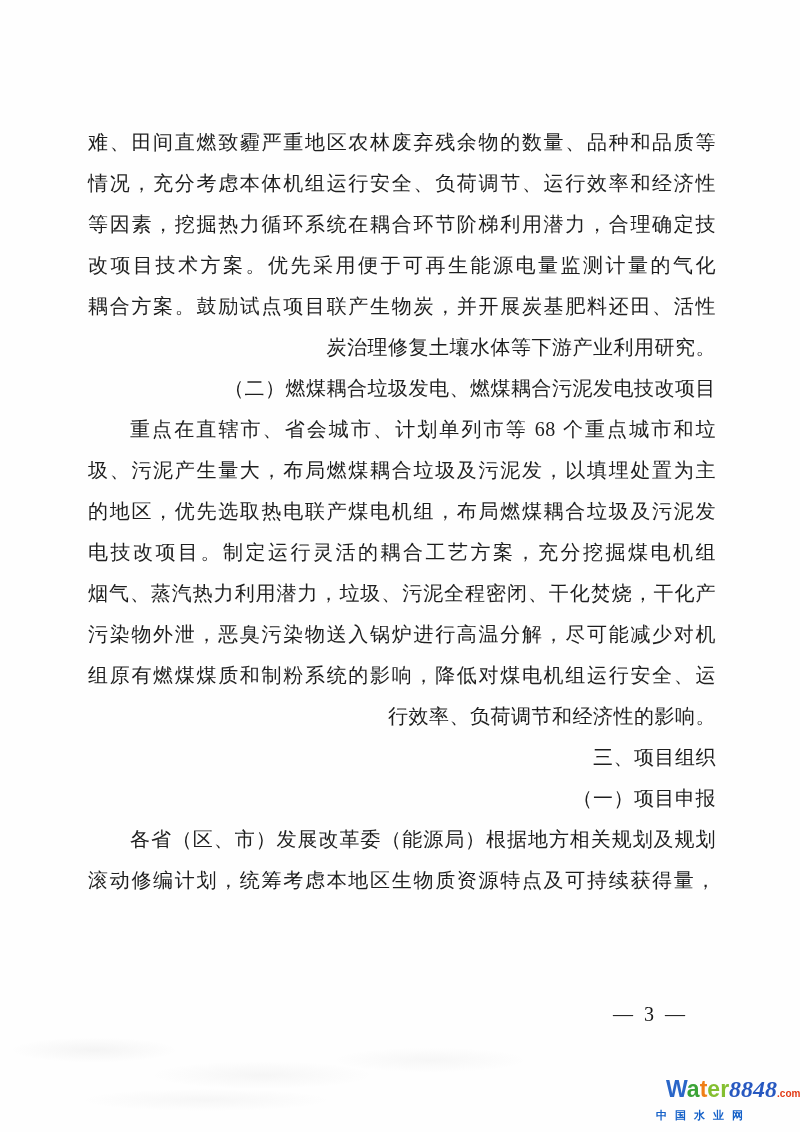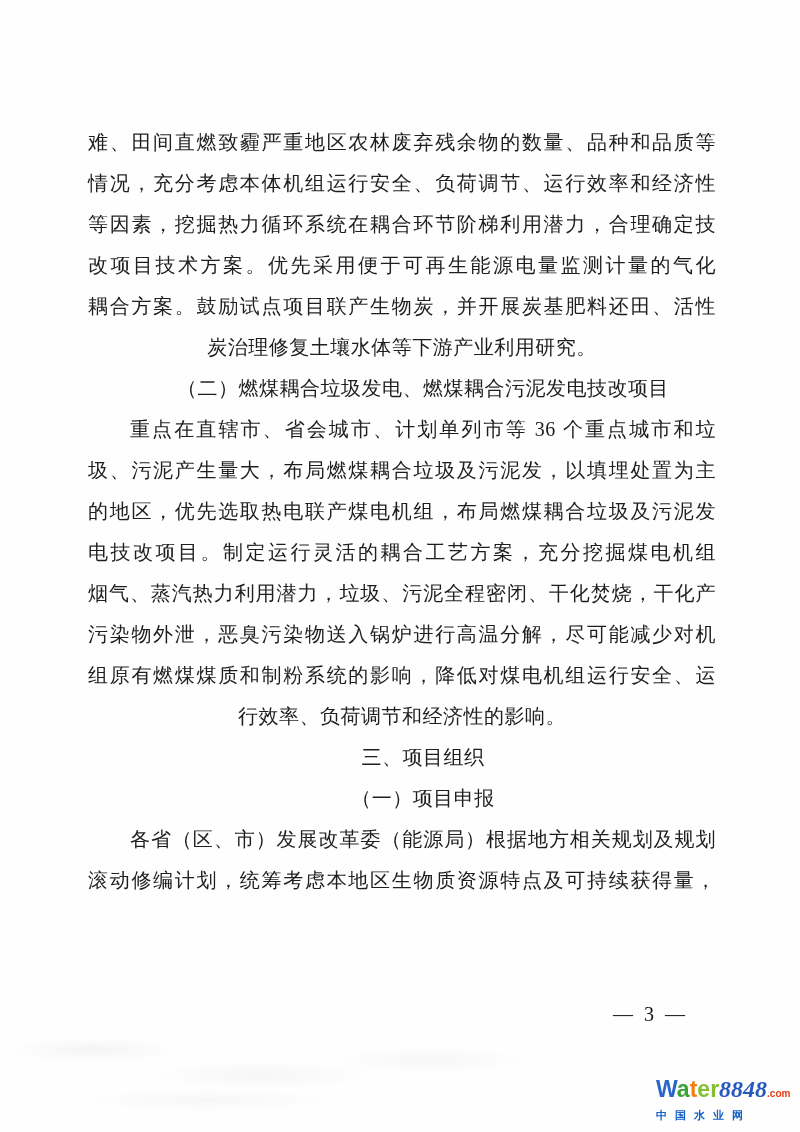--- a/index.html
+++ b/index.html
@@ -20,21 +20,21 @@
     left: 88px;
     top: 122px;
     width: 628px;
     color: #1e1e1e;
   }
   .line {
     height: 41px;
     line-height: 41px;
     font-size: 20px;
     letter-spacing: 0.5px;
-    text-align: center;
+    text-align: right;
     overflow: visible;
   }
   .line.j {
     text-align: justify;
     text-align-last: justify;
   }
   .line.ind {
     padding-left: 42px;
   }
   .page-number {
@@ -66,20 +66,21 @@
     top: 1076px;
     width: 140px;
     text-align: left;
     white-space: nowrap;
   }
   .logo-top {
     font-family: "Liberation Sans", "DejaVu Sans", sans-serif;
     font-weight: bold;
     font-size: 23px;
     line-height: 26px;
+    margin-left: 10px;
   }
   .logo-letter { display: inline; }
   .logo-num {
     font-family: "Liberation Serif", "DejaVu Serif", serif;
     font-style: italic;
     font-weight: bold;
     font-size: 24px;
   }
   .logo-tld {
     font-family: "Liberation Sans", "DejaVu Sans", sans-serif;
@@ -100,21 +101,21 @@
 <div class="page">
 
   <div class="text-block" id="text-block">
       <div class="line j">难、田间直燃致霾严重地区农林废弃残余物的数量、品种和品质等</div>
       <div class="line j">情况，充分考虑本体机组运行安全、负荷调节、运行效率和经济性</div>
       <div class="line j">等因素，挖掘热力循环系统在耦合环节阶梯利用潜力，合理确定技</div>
       <div class="line j">改项目技术方案。优先采用便于可再生能源电量监测计量的气化</div>
       <div class="line j">耦合方案。鼓励试点项目联产生物炭，并开展炭基肥料还田、活性</div>
       <div class="line">炭治理修复土壤水体等下游产业利用研究。</div>
       <div class="line ind">（二）燃煤耦合垃圾发电、燃煤耦合污泥发电技改项目</div>
-      <div class="line j ind">重点在直辖市、省会城市、计划单列市等 36 个重点城市和垃</div>
+      <div class="line j ind">重点在直辖市、省会城市、计划单列市等 68 个重点城市和垃</div>
       <div class="line j">圾、污泥产生量大，布局燃煤耦合垃圾及污泥发，以填埋处置为主</div>
       <div class="line j">的地区，优先选取热电联产煤电机组，布局燃煤耦合垃圾及污泥发</div>
       <div class="line j">电技改项目。制定运行灵活的耦合工艺方案，充分挖掘煤电机组</div>
       <div class="line j">烟气、蒸汽热力利用潜力，垃圾、污泥全程密闭、干化焚烧，干化产</div>
       <div class="line j">污染物外泄，恶臭污染物送入锅炉进行高温分解，尽可能减少对机</div>
       <div class="line j">组原有燃煤煤质和制粉系统的影响，降低对煤电机组运行安全、运</div>
       <div class="line">行效率、负荷调节和经济性的影响。</div>
       <div class="line ind">三、项目组织</div>
       <div class="line ind">（一）项目申报</div>
       <div class="line j ind">各省（区、市）发展改革委（能源局）根据地方相关规划及规划</div>

